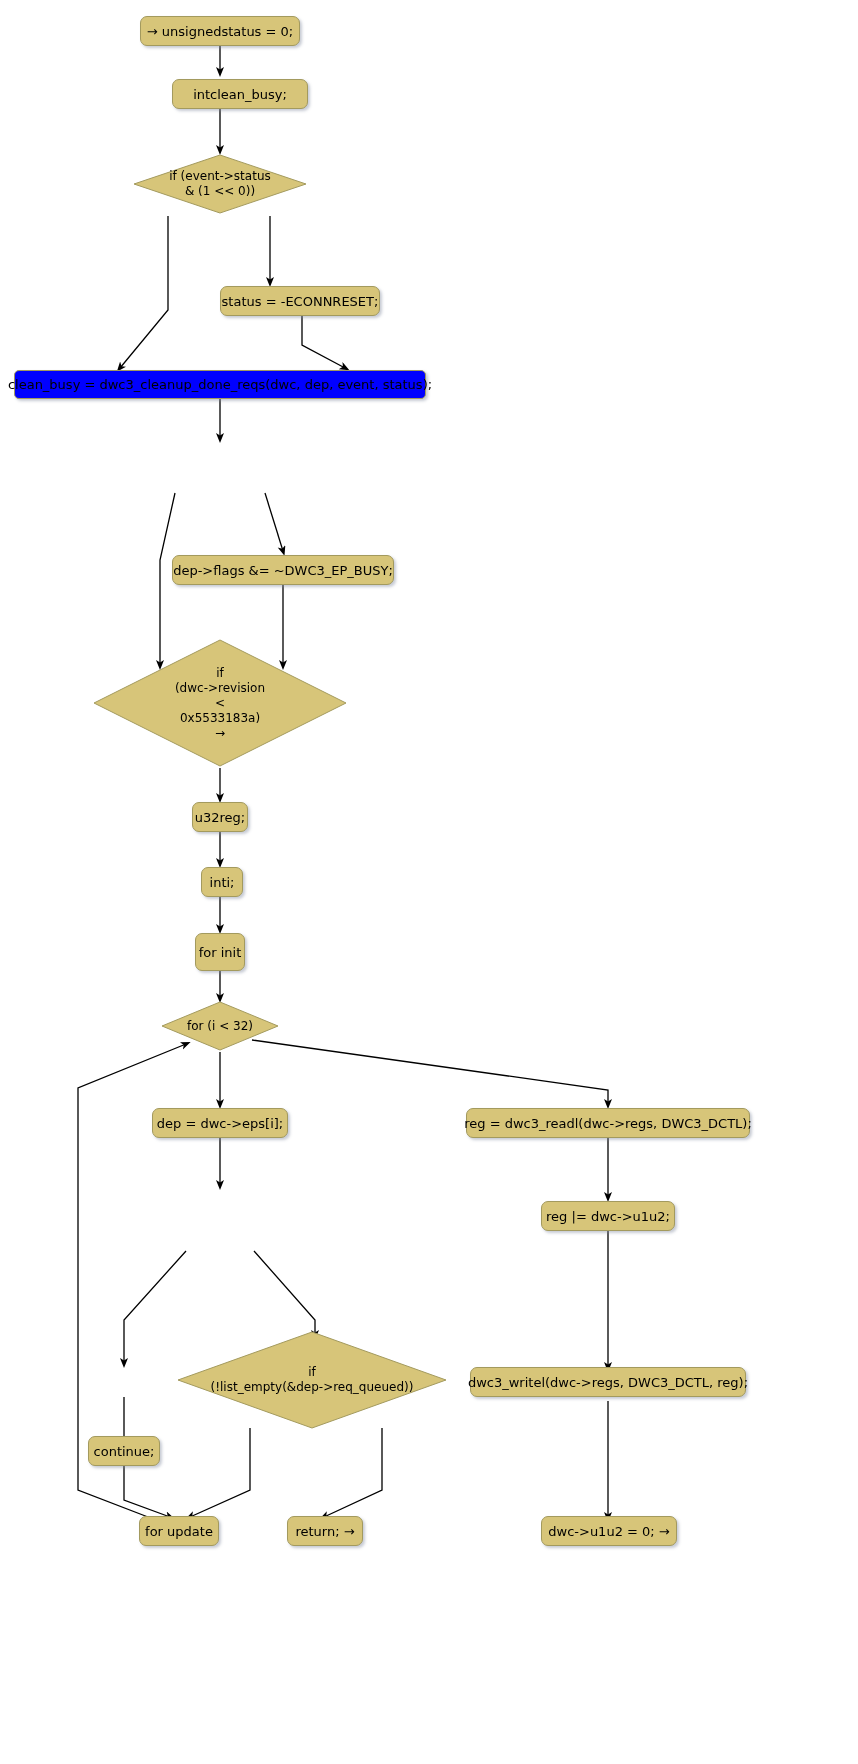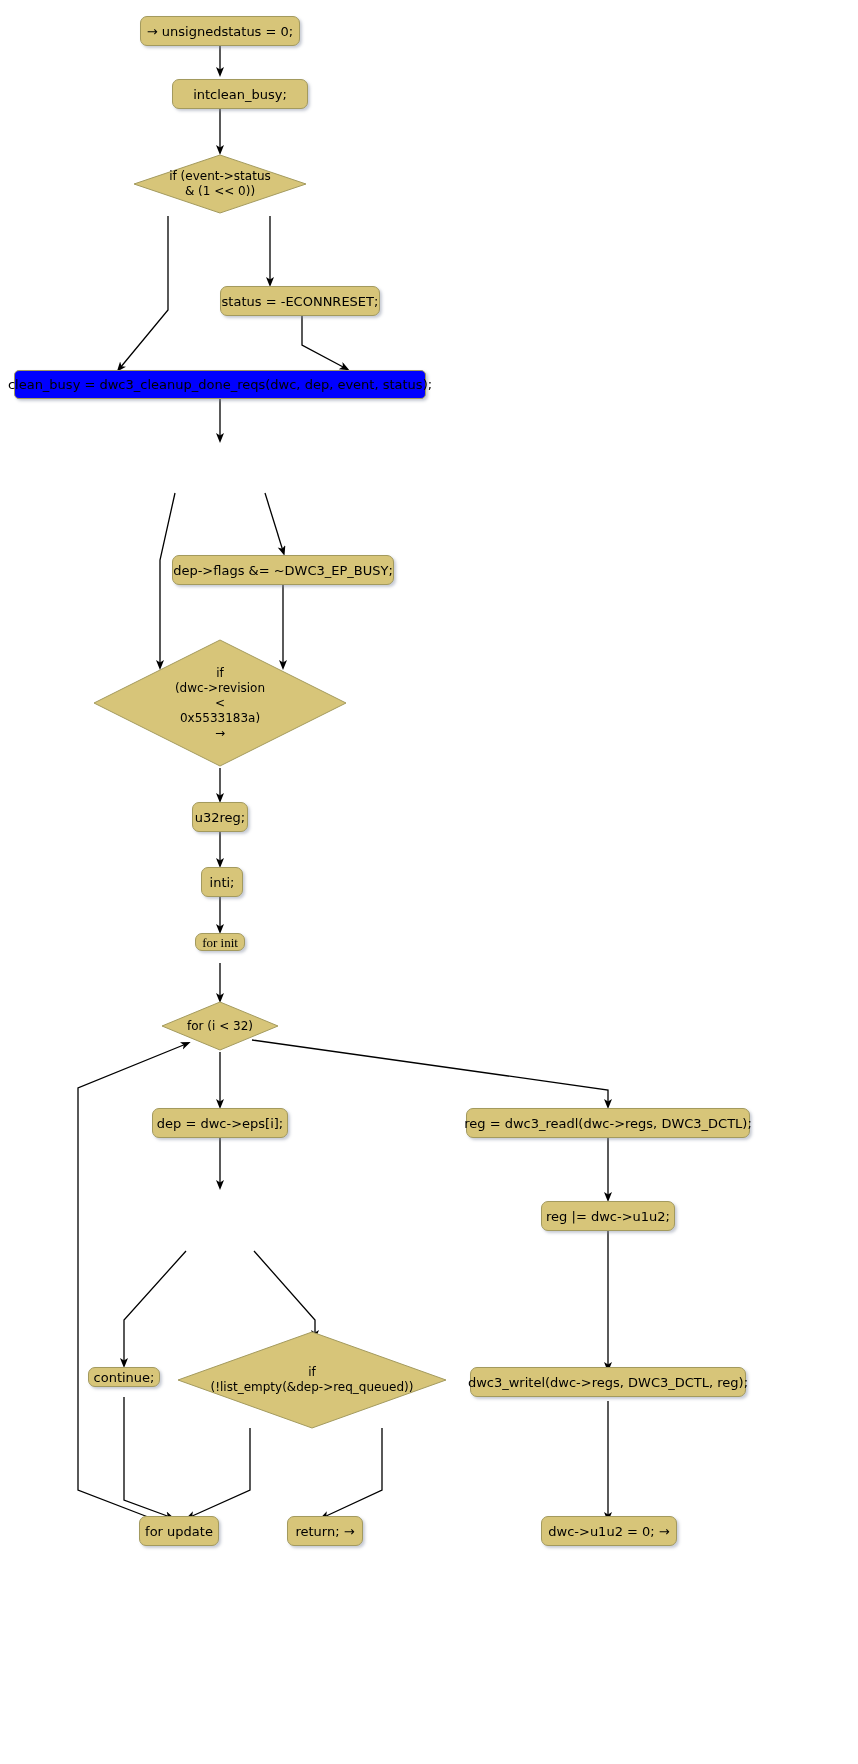--- a/index.html
+++ b/index.html
@@ -181,21 +181,21 @@
   </div>
 
   <div class="node box" style="left:192px; top:802px; width:56px; height:30px;">
     <span>u32reg;</span>
   </div>
 
   <div class="node box" style="left:201px; top:867px; width:38px; height:30px;">
     <span>inti;</span>
   </div>
 
-  <div class="node box" style="left:195px; top:933px; width:50px; height:18px;font-family:Liberation Serif, serif;">
+  <div class="node box" style="left:195px; top:933px; width:50px; height:38px;">
     <span>for init</span>
   </div>
 
   <div class="diamond-wrap" style="left:160px; top:1000px; width:120px; height:52px;">
     <svg class="diamond-shape" viewBox="0 0 120 52" xmlns="http://www.w3.org/2000/svg">
       <polygon points="60,2 118,26 60,50 2,26" fill="#d7c579" stroke="#a39a5e" stroke-width="1"></polygon>
     </svg>
     <div class="diamond-label">for (i &lt; 32)</div>
   </div>
 
@@ -205,21 +205,21 @@
 
   <div class="node box" style="left:466px; top:1108px; width:284px; height:30px;">
     <span>reg = dwc3_readl(dwc-&gt;regs, DWC3_DCTL);</span>
   </div>
 
 
   <div class="node box" style="left:541px; top:1201px; width:134px; height:30px;">
     <span>reg |= dwc-&gt;u1u2;</span>
   </div>
 
-  <div class="node box" style="left:88px; top:1367px; width:72px; height:20px;">
+  <div class="node box" style="left:88px; top:1436px; width:72px; height:30px;">
     <span>continue;</span>
   </div>
 
   <div class="diamond-wrap" style="left:176px; top:1330px; width:272px; height:100px;">
     <svg class="diamond-shape" viewBox="0 0 272 100" xmlns="http://www.w3.org/2000/svg">
       <polygon points="136,2 270,50 136,98 2,50" fill="#d7c579" stroke="#a39a5e" stroke-width="1"></polygon>
     </svg>
     <div class="diamond-label">if
 (!list_empty(&amp;dep-&gt;req_queued))</div>
   </div>

